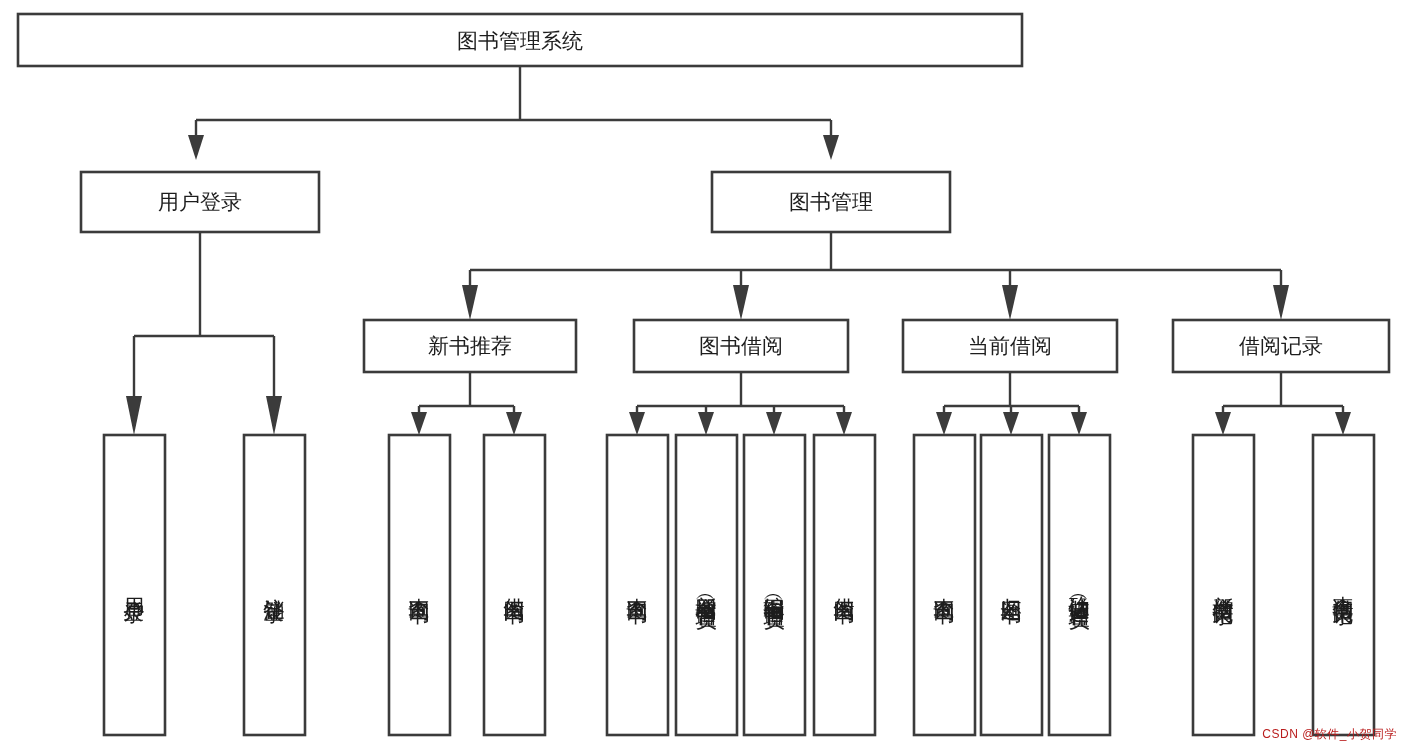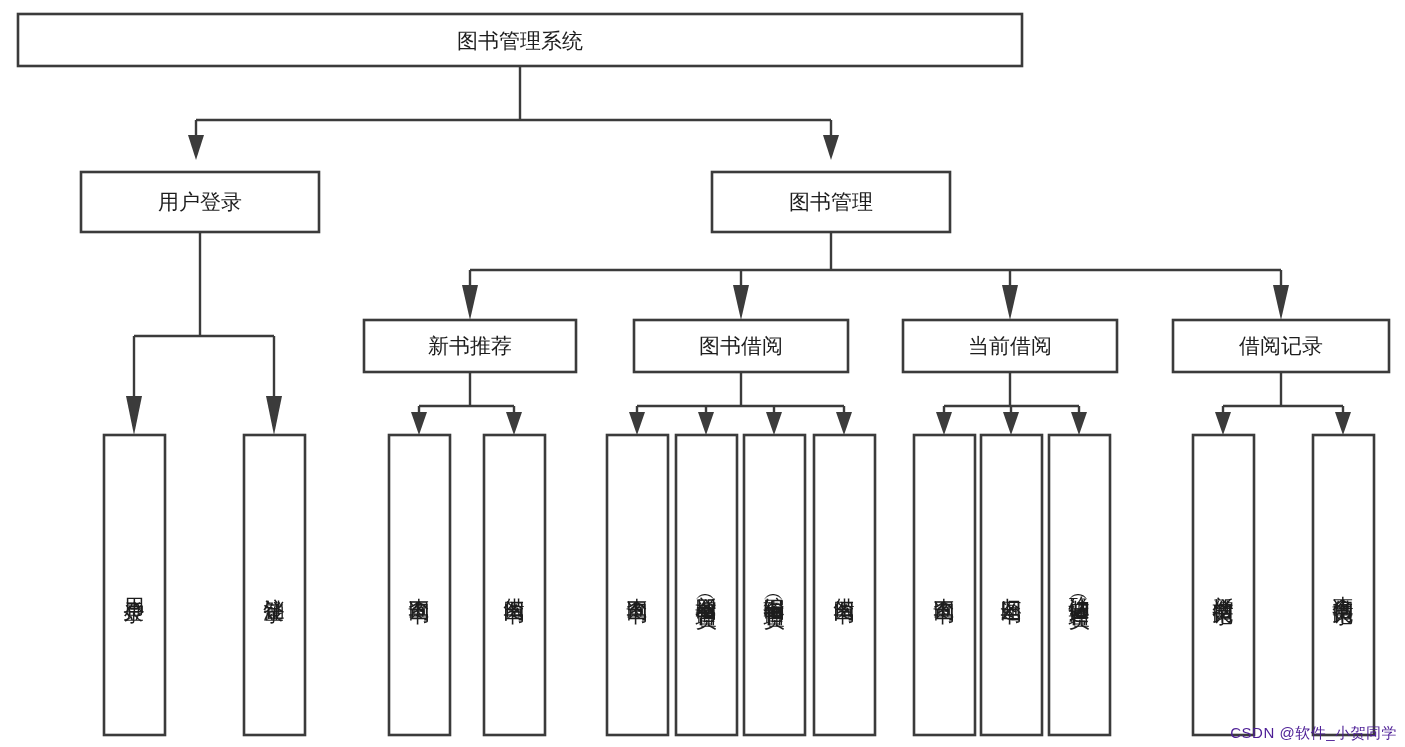--- a/index.html
+++ b/index.html
@@ -59,22 +59,22 @@
     line-height: 1;
     text-align: center;
     white-space: nowrap;
     pointer-events: none;
   }
   .watermark {
     position: absolute;
     right: 8px;
     bottom: 4px;
     font-family: "Liberation Sans", "DejaVu Sans", sans-serif;
-    font-size: 15px;
-    color: #4c1d95;
+    font-size: 12px;
+    color: #b91c1c;
     letter-spacing: 0.5px;
     white-space: nowrap;
   }
 </style>
 </head>
 <body>
 
 <div id="diagram-root">
 
   <svg class="diagram" viewBox="0 0 1405 747">

